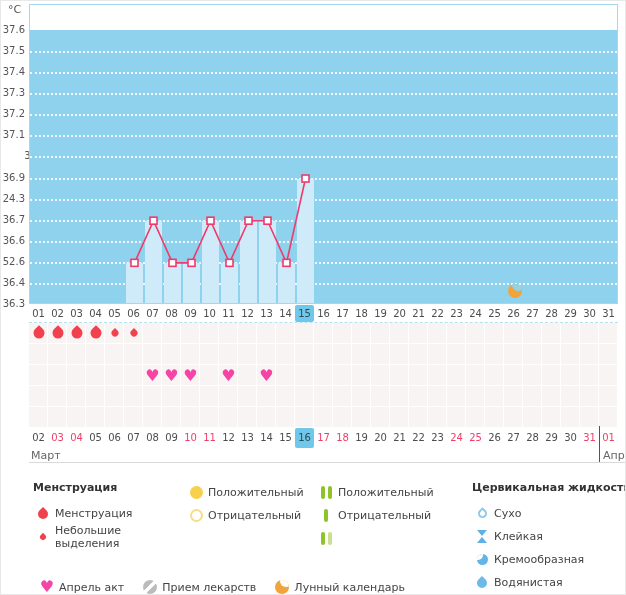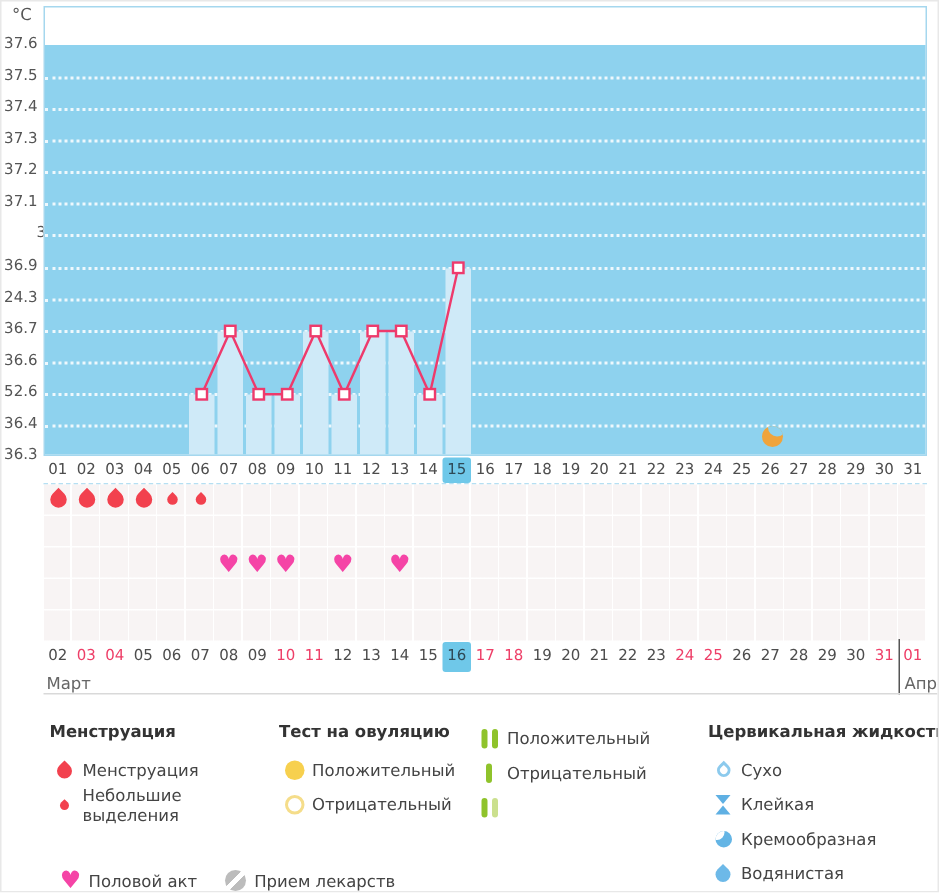--- a/index.html
+++ b/index.html
@@ -246,21 +246,20 @@
           <span>Менструация</span>
         </div>
         <div class="leg-item">
           <span class="ic">
             <span class="drop small"></span>
           </span>
           <span>Небольшие выделения</span>
         </div>
       </div>
       <div class="leg-col" style="width: 130px;">
-        <h3>Тест на овуляцию</h3>
         <div class="leg-item">
           <span class="ic">
             <span class="circle c-yellow-filled"></span>
           </span>
           <span>Положительный</span>
         </div>
         <div class="leg-item">
           <span class="ic">
             <span class="circle c-yellow-outline"></span>
           </span>
@@ -326,22 +325,30 @@
           <span>Водянистая</span>
         </div>
         <div class="leg-item"></div>
       </div>
     </div>
   <div class="leg-footer" id="legendFooter">
       <span class="f-item">
         <span class="ic">
           <span class="heart-glyph">♥</span>
         </span>
-        <span>Половой акт</span>
+        <span>Апрель акт</span>
       </span>
       <span class="f-item">
         <span class="ic">
           <span class="pill"></span>
         </span>
         <span>Прием лекарств</span>
       </span>
+      <span class="f-item">
+        <span class="ic">
+          <span class="moon-mini">
+            <i></i>
+          </span>
+        </span>
+        <span>Лунный календарь</span>
+      </span>
     </div>
 </div>
 
 </body></html>

